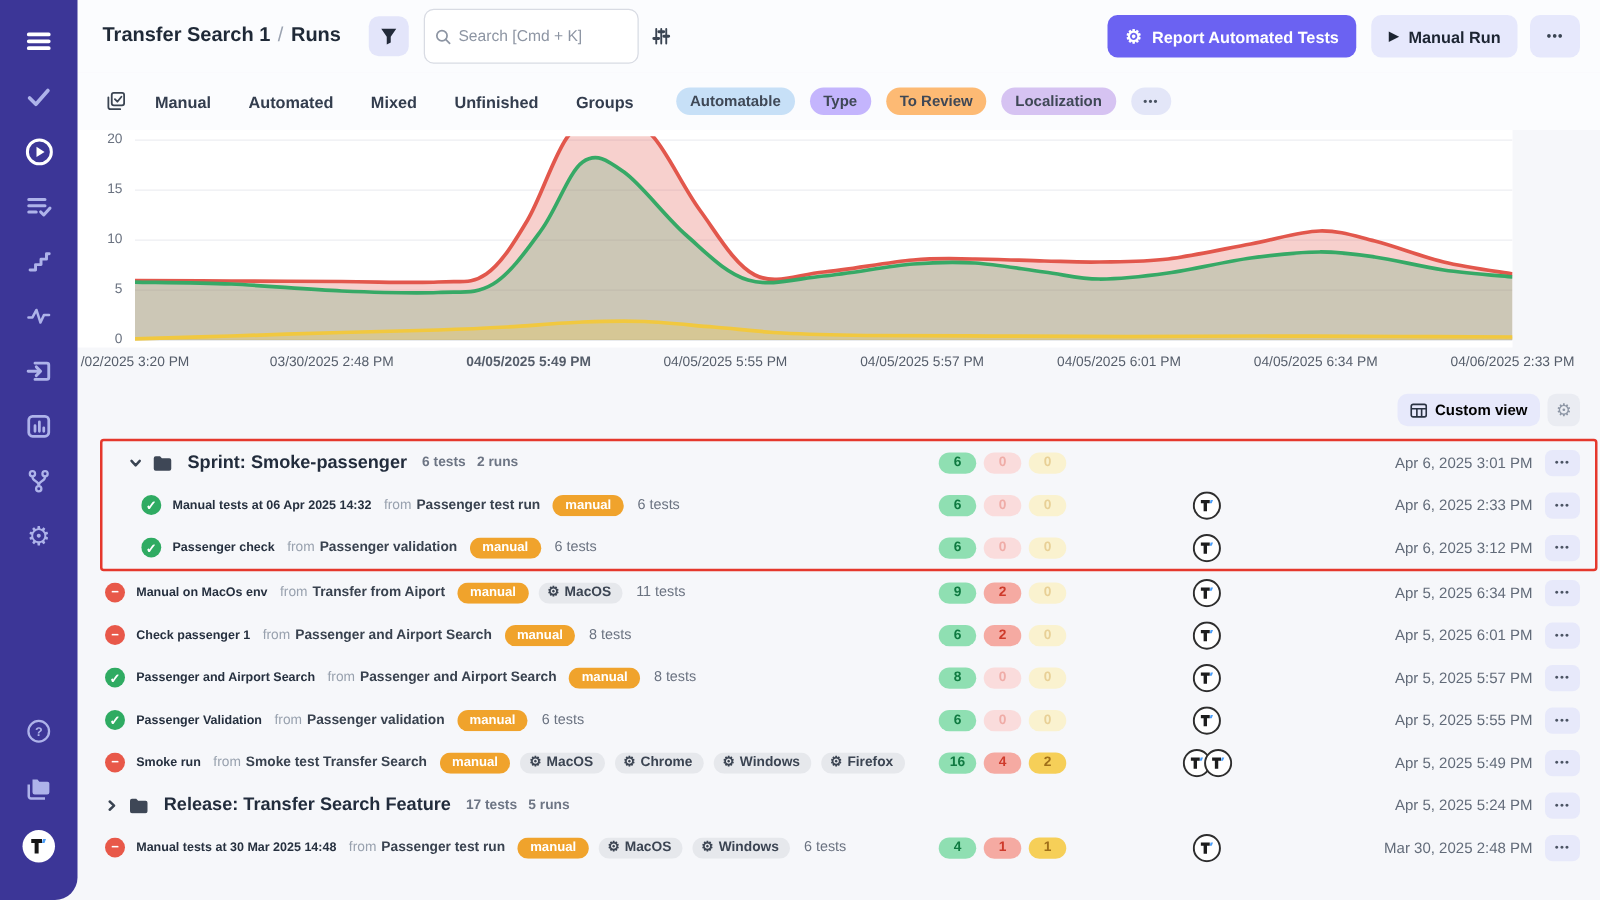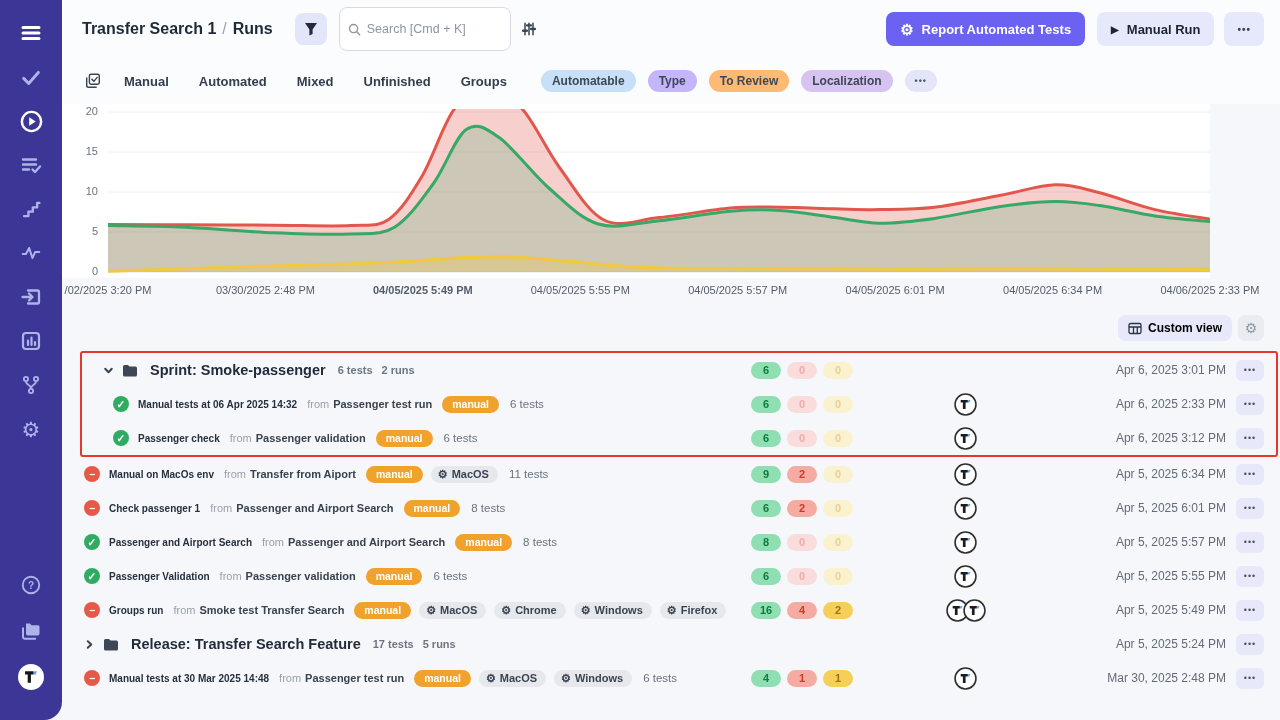--- a/index.html
+++ b/index.html
@@ -479,21 +479,21 @@
                 <path d="M13.8 6.6h1.9l-1 2.5h-1.5Z" fill="#4a9df8"></path>
               </svg>
             </span>
           </div>
           <div class="date">Apr 5, 2025 5:55 PM</div>
           <button class="more-btn">•••</button>
         </div>
         <div class="run-row">
           <div class="zone-name">
             <span class="status failed">−</span>
-            <span class="r-title">Groups run</span>
+            <span class="r-title">Smoke run</span>
             <span class="from">from</span>
             <span class="source">Smoke test Transfer Search</span>
             <span class="manual-badge">manual</span>
             <span class="env-chip"><span class="char">⚙</span>MacOS</span>
             <span class="env-chip"><span class="char">⚙</span>Chrome</span>
             <span class="env-chip"><span class="char">⚙</span>Windows</span>
             <span class="env-chip"><span class="char">⚙</span>Firefox</span>
           </div>
           <div class="badges">
             <span class="badge green">16</span>

